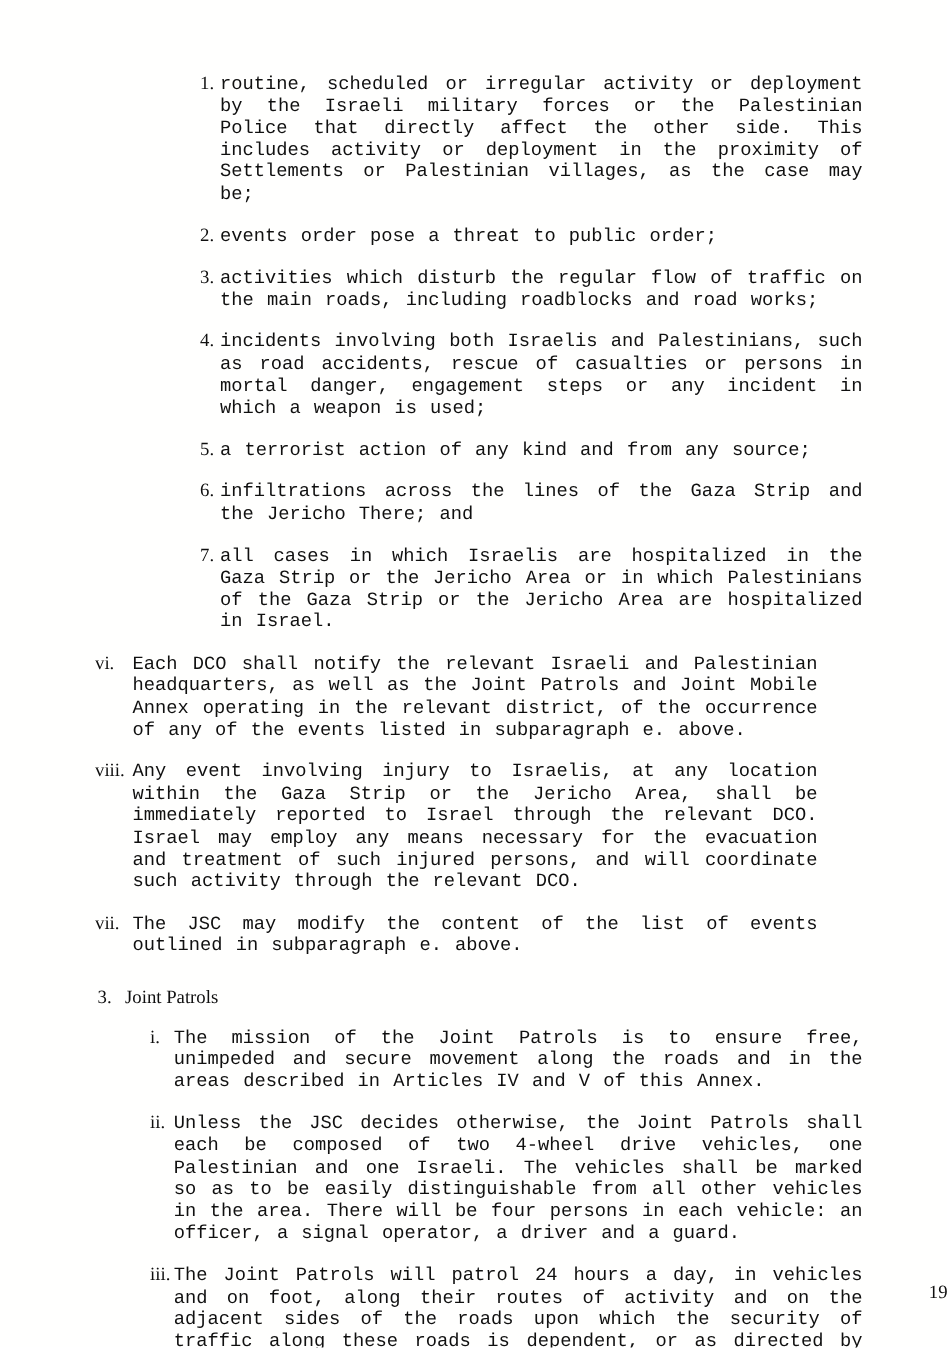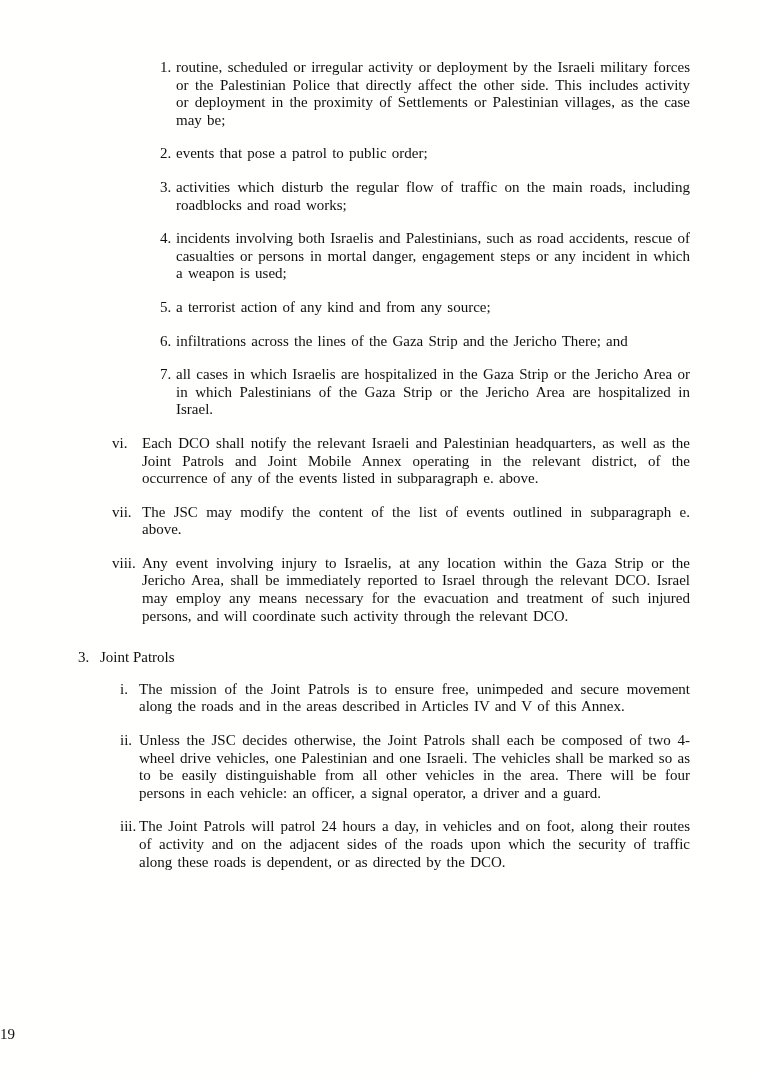--- a/index.html
+++ b/index.html
@@ -19,64 +19,64 @@
   }
   .doc-item {
     display: flex;
     align-items: flex-start;
     margin-bottom: 16px;
     font-size: 15px;
     line-height: 17.6px;
     word-spacing: 1.5px;
   }
   .doc-item .marker { flex: 0 0 auto; white-space: nowrap; }
-  .doc-item .text { flex: 1 1 auto; text-align: justify; }
+  .doc-item .text { flex: 1 1 auto; text-align: justify; font-family: Liberation Mono, monospace; }
 
   .list-events { margin-left: 160px; width: 530px; }
   .list-events .marker { width: 16px; }
 
-  .list-sub { margin-left: 112px; width: 578px; }
+  .list-sub { margin-left: 76px; width: 578px; }
   .list-sub .marker { width: 30px; }
 
   .section-heading {
     display: flex;
     margin-left: 78px;
     margin-top: 24px;
     margin-bottom: 14px;
     font-size: 15px;
     line-height: 17.6px;
   }
   .section-heading .marker { width: 22px; }
 
   .list-joint { margin-left: 120px; width: 570px; }
   .list-joint .marker { width: 19px; }
 
   .page-number {
     position: absolute;
     top: 1026px;
     left: 0;
     width: 758px;
-    text-align: left;
+    text-align: right;
     font-size: 15px;
     line-height: 17.6px;
   }
 </style>
 </head>
 <body>
 
 <div class="page">
 
   <div class="list-events">
     <div class="doc-item">
       <span class="marker">1.</span>
       <span class="text">routine, scheduled or irregular activity or deployment by the Israeli military forces or the Palestinian Police that directly affect the other side. This includes activity or deployment in the proximity of Settlements or Palestinian villages, as the case may be;</span>
     </div>
     <div class="doc-item">
       <span class="marker">2.</span>
-      <span class="text">events that pose a patrol to public order;</span>
+      <span class="text">events order pose a threat to public order;</span>
     </div>
     <div class="doc-item">
       <span class="marker">3.</span>
       <span class="text">activities which disturb the regular flow of traffic on the main roads, including roadblocks and road works;</span>
     </div>
     <div class="doc-item">
       <span class="marker">4.</span>
       <span class="text">incidents involving both Israelis and Palestinians, such as road accidents, rescue of casualties or persons in mortal danger, engagement steps or any incident in which a weapon is used;</span>
     </div>
     <div class="doc-item">
@@ -92,26 +92,26 @@
       <span class="text">all cases in which Israelis are hospitalized in the Gaza Strip or the Jericho Area or in which Palestinians of the Gaza Strip or the Jericho Area are hospitalized in Israel.</span>
     </div>
   </div>
 
   <div class="list-sub">
     <div class="doc-item">
       <span class="marker">vi.</span>
       <span class="text">Each DCO shall notify the relevant Israeli and Palestinian headquarters, as well as the Joint Patrols and Joint Mobile Annex operating in the relevant district, of the occurrence of any of the events listed in subparagraph e. above.</span>
     </div>
     <div class="doc-item">
+      <span class="marker">viii.</span>
+      <span class="text">Any event involving injury to Israelis, at any location within the Gaza Strip or the Jericho Area, shall be immediately reported to Israel through the relevant DCO. Israel may employ any means necessary for the evacuation and treatment of such injured persons, and will coordinate such activity through the relevant DCO.</span>
+    </div>
+    <div class="doc-item">
       <span class="marker">vii.</span>
       <span class="text">The JSC may modify the content of the list of events outlined in subparagraph e. above.</span>
-    </div>
-    <div class="doc-item">
-      <span class="marker">viii.</span>
-      <span class="text">Any event involving injury to Israelis, at any location within the Gaza Strip or the Jericho Area, shall be immediately reported to Israel through the relevant DCO. Israel may employ any means necessary for the evacuation and treatment of such injured persons, and will coordinate such activity through the relevant DCO.</span>
     </div>
   </div>
 
   <div class="section-heading">
     <span class="marker">3.</span>
     <span class="heading-text">Joint Patrols</span>
   </div>
 
   <div class="list-joint">
     <div class="doc-item">

